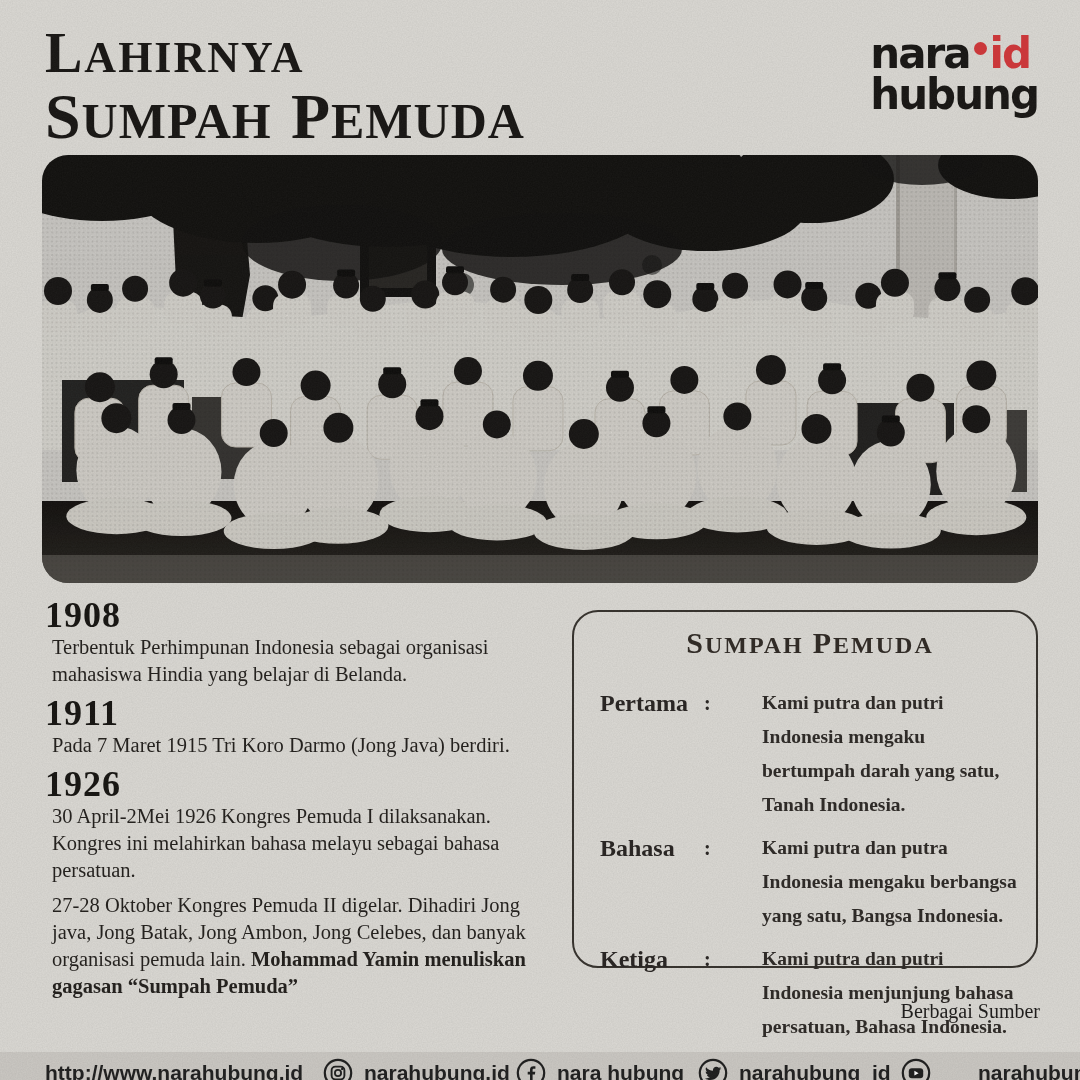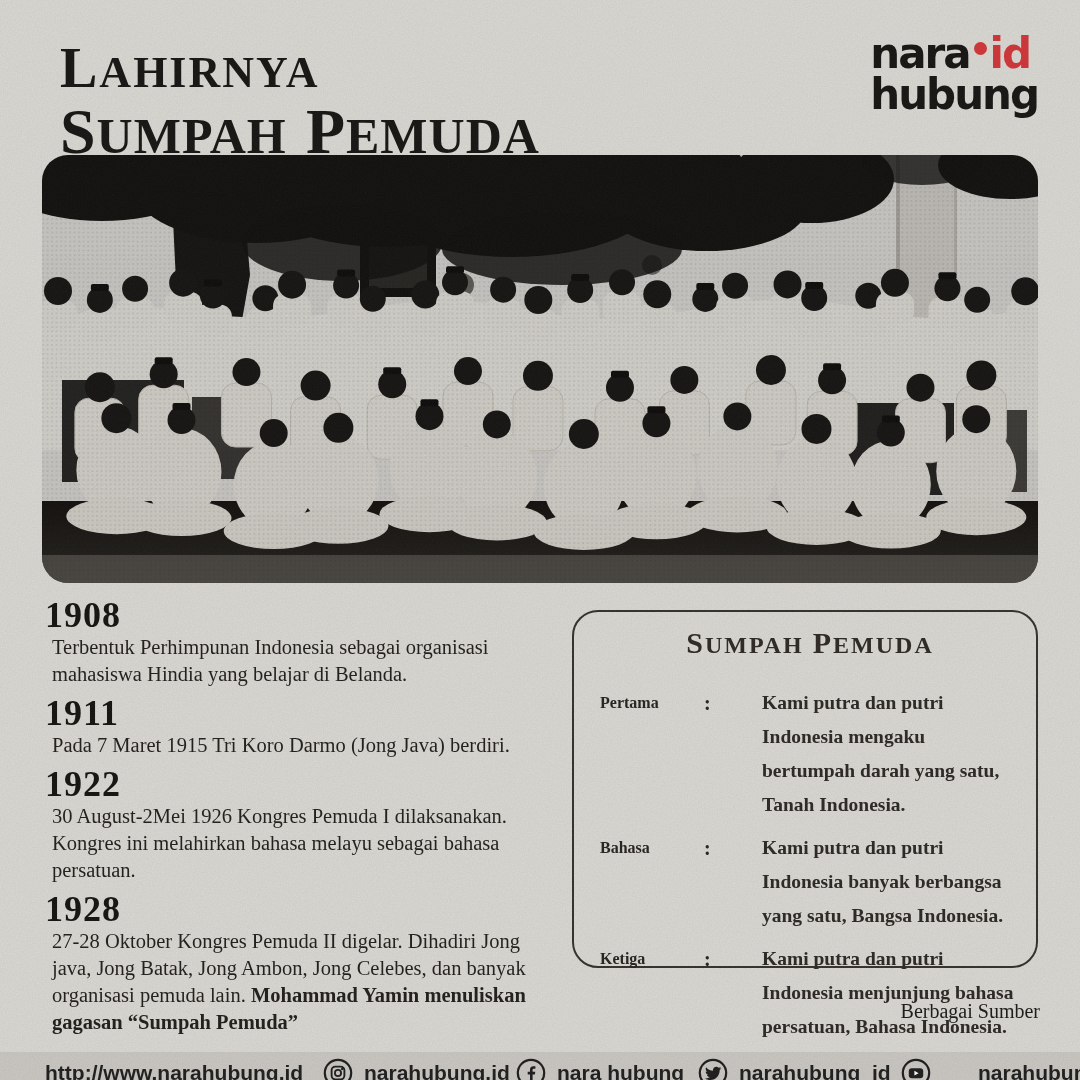--- a/index.html
+++ b/index.html
@@ -2,21 +2,21 @@
 <html><head>
 <meta charset="utf-8">
 <style>
   html,body{margin:0;padding:0;background:#9a9894;}
   #canvas{
     position:relative;width:1080px;height:1080px;overflow:hidden;
     background:var(--paper,#dcdad5);
     font-family:"Liberation Serif",serif;color:var(--ink,#1c1a18);
   }
   
-  .title{position:absolute;left:45px;top:22px;margin:15px;font-weight:bold;color:#161412;}
+  .title{position:absolute;left:45px;top:22px;margin:0;font-weight:bold;color:#161412;}
   .t1{font-size:44px;line-height:62px;letter-spacing:2px;}
   .t1 .ti{font-size:56px;}
   .t2{font-size:50px;line-height:60px;letter-spacing:1px;margin-top:-2px;}
   .t2 .ti{font-size:64px;}
   .tcaps{text-transform:uppercase;}
   .wgap{margin-left:0.30em;}
   .logo{position:absolute;right:42px;top:33px;text-align:left;
     font-family:"DejaVu Sans",sans-serif;font-weight:bold;font-size:42px;
     letter-spacing:-2px;line-height:41px;color:#161412;margin-left:24px;}
   .lg-red{color:var(--accent,#d23538);}
@@ -32,21 +32,21 @@
   .tl-text{margin:0 12px 8px 7px;font-size:20.5px;line-height:27px;color:#201d1a;}
   .tl-text strong{font-weight:bold;}
   
   .pledge{position:absolute;left:572px;top:610px;width:466px;height:358px;
     border:2px solid #34302b;border-radius:26px;box-sizing:border-box;
     padding:14px 16px 0 26px;}
   .pledge-title{margin:0 0 24px 0;text-align:center;font-weight:bold;color:#2e2823;
     font-size:24px;letter-spacing:2px;line-height:34px;}
   .pledge-title .ti{font-size:30px;}
   .pledge-row{display:flex;margin-bottom:9px;}
-  .p-label{width:104px;flex:none;font-weight:bold;font-size:16px;line-height:34px;color:#262220;}
+  .p-label{width:104px;flex:none;font-weight:bold;font-size:24px;line-height:34px;color:#262220;}
   .p-colon{width:18px;flex:none;font-weight:bold;font-size:20px;line-height:34px;color:#262220;}
   .p-text{flex:1;font-weight:bold;font-size:19.5px;line-height:34px;color:#2b2724;margin-left:40px;}
   
   .source{position:absolute;right:40px;top:1000px;font-size:20px;color:#1b1918;}
   .footer{position:absolute;left:0;bottom:0;width:1080px;height:28px;
     background:rgba(40,38,35,0.09);
     font-family:"Liberation Sans",sans-serif;font-weight:bold;font-size:21px;color:#1d1d1d;}
   .f-web{position:absolute;left:45px;top:0;height:42px;display:flex;align-items:center;}
   .f-item{position:absolute;top:0;height:42px;display:flex;align-items:center;gap:11px;}
   .f-ig{left:323px;} .f-fb{left:516px;} .f-tw{left:698px;} .f-yt{left:901px;gap:47px;}
@@ -263,38 +263,37 @@
       <rect x="0" y="0" width="996" height="428" fill="url(#ht)" opacity="0.10"></rect>
       <rect x="0" y="0" width="996" height="428" filter="url(#phGrain)" opacity="0.13"></rect>
     </svg>
   </div>
 
   <div class="timeline">
     <h2 class="tl-year">1908</h2>
     <p class="tl-text">Terbentuk Perhimpunan Indonesia sebagai organisasi mahasiswa Hindia yang belajar di Belanda.</p>
     <h2 class="tl-year">1911</h2>
     <p class="tl-text">Pada 7 Maret 1915 Tri Koro Darmo (Jong Java) berdiri.</p>
-    <h2 class="tl-year">1922</h2>
-    <p class="tl-text">30 August-2Mei 1926 Kongres Pemuda I dilaksanakan. Kongres ini melahirkan bahasa melayu sebagai bahasa persatuan.</p>
-    <h2 class="tl-year">1928</h2>
+    <h2 class="tl-year">1926</h2>
+    <p class="tl-text">30 April-2Mei 1926 Kongres Pemuda I dilaksanakan. Kongres ini melahirkan bahasa melayu sebagai bahasa persatuan.</p>
     <p class="tl-text"><span>27-28 Oktober Kongres Pemuda II digelar. Dihadiri Jong java, Jong Batak, Jong Ambon, Jong Celebes, dan banyak organisasi pemuda lain. </span><strong>Mohammad Yamin menuliskan gagasan “Sumpah Pemuda”</strong></p>
   </div>
 
   <div class="pledge">
     <h3 class="pledge-title"><span class="ti">S</span><span class="tcaps">umpah</span><span class="ti wgap">P</span><span class="tcaps">emuda</span></h3>
 
     <div class="pledge-row">
       <div class="p-label">Pertama</div>
       <div class="p-colon">:</div>
       <div class="p-text">Kami putra dan putri Indonesia mengaku bertumpah darah yang satu, Tanah Indonesia.</div>
     </div>
     <div class="pledge-row">
       <div class="p-label">Bahasa</div>
       <div class="p-colon">:</div>
-      <div class="p-text">Kami putra dan putri Indonesia banyak berbangsa yang satu, Bangsa Indonesia.</div>
+      <div class="p-text">Kami putra dan putra Indonesia mengaku berbangsa yang satu, Bangsa Indonesia.</div>
     </div>
     <div class="pledge-row">
       <div class="p-label">Ketiga</div>
       <div class="p-colon">:</div>
       <div class="p-text">Kami putra dan putri Indonesia menjunjung bahasa persatuan, Bahasa Indonesia.</div>
     </div>
   </div>
 
   <div class="source">Berbagai Sumber</div>
 

